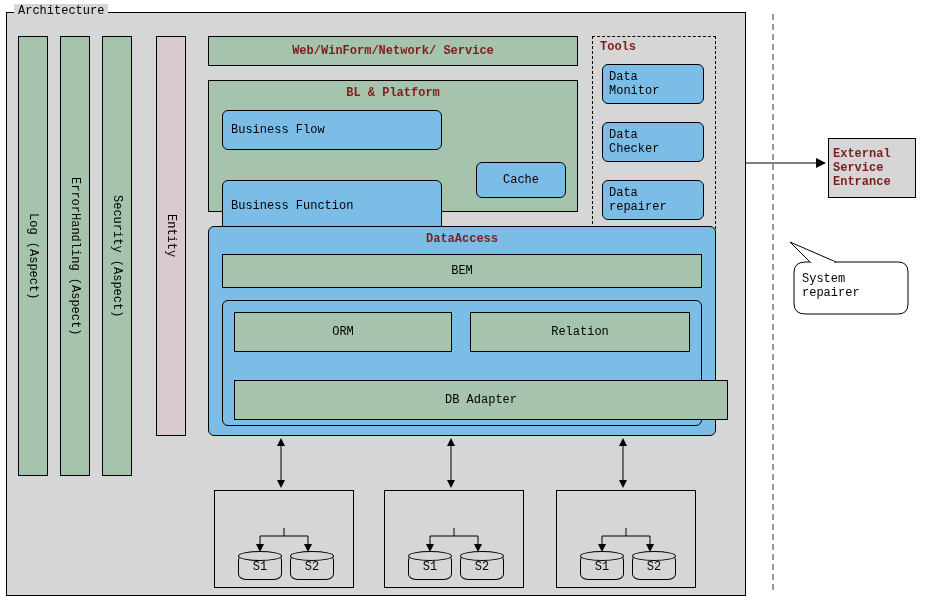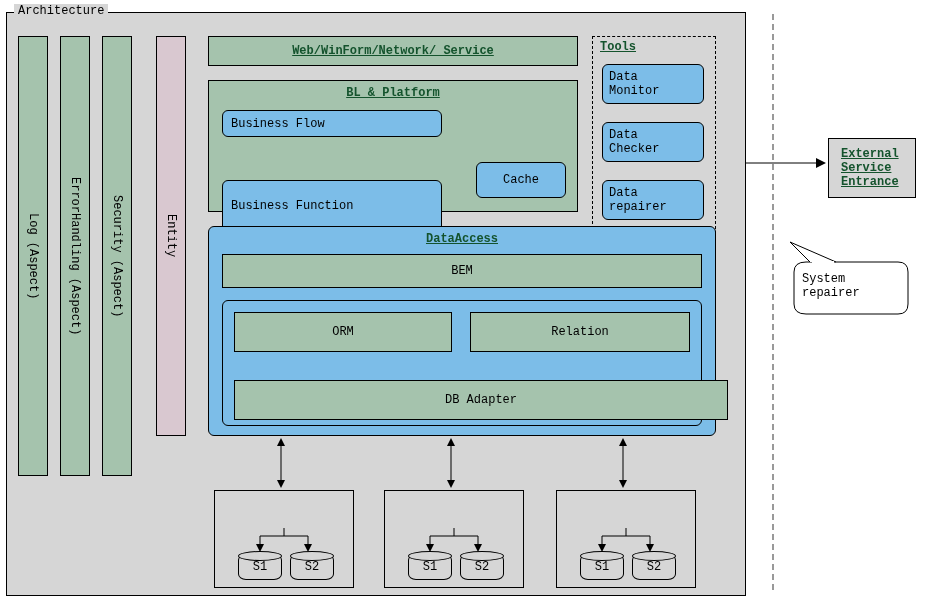--- a/index.html
+++ b/index.html
@@ -3,21 +3,21 @@
 <meta charset="utf-8">
 <style>
   html,body{margin:0;padding:0;background:#fff;font-family:"Courier New",monospace;font-size:12px;color:#000;}
   .canvas{position:relative;width:925px;height:602px;}
   .box{position:absolute;border:1px solid #000;box-sizing:border-box;}
   .grey{background:#d6d6d6;}
   .green{background:#a5c3ad;}
   .blue{background:#7cbde8;border-radius:6px;}
   .pink{background:#d9c8d0;}
   .hdr{position:absolute;background:#d6d6d6;padding:0 4px;white-space:nowrap;}
-  .green-text{color:#14532d;font-weight:bold;text-decoration:underline;}
+  .green-text{color:#7f1d1d;font-weight:bold;}
   .vtext{writing-mode:vertical-rl;text-orientation:mixed;}
   .center{display:flex;align-items:center;justify-content:center;text-align:center;}
   .dashed{border:1px dashed #000;}
   .cyl{border:1px solid #000;background:#d6d6d6;border-radius:8px/6px;box-sizing:border-box;display:flex;align-items:center;justify-content:center;}
   .cyl::before{content:"";position:absolute;left:-1px;right:-1px;top:-4px;height:8px;border:1px solid #000;border-radius:50%;background:#d6d6d6;}
   .cyl{position:relative;}
   svg{position:absolute;overflow:visible;}
   .para{white-space:pre;}
   .arrow-line{stroke:#000;stroke-width:1;fill:none;}
   .arrow-head{fill:#000;}
@@ -43,21 +43,21 @@
   <div class="box pink center" style="left:156px;top:36px;width:30px;height:400px;">
       <span class="vtext">Entity</span>
     </div>
 
   <div class="box green center" style="left:208px;top:36px;width:370px;height:30px;">
       <span class="green-text">Web/WinForm/Network/ Service</span>
     </div>
 
   <div class="box green" style="left:208px;top:80px;width:370px;height:132px;"></div>
   <div style="position:absolute;left:208px;top:86px;width:370px;text-align:center;" class="green-text">BL &amp; Platform</div>
-  <div class="box blue center" style="left:222px;top:110px;width:220px;height:27px;text-align:left;justify-content:flex-start;padding-left:8px;">Business Flow</div>
+  <div class="box blue center" style="left:222px;top:110px;width:220px;height:40px;text-align:left;justify-content:flex-start;padding-left:8px;">Business Flow</div>
   <div class="box blue center" style="left:222px;top:180px;width:220px;height:52px;text-align:left;justify-content:flex-start;padding-left:8px;">Business Function</div>
   <div class="box blue center" style="left:476px;top:162px;width:90px;height:36px;">Cache</div>
 
   <div class="dashed" style="position:absolute;left:592px;top:36px;width:124px;height:198px;box-sizing:border-box;"></div>
   <div style="position:absolute;left:600px;top:40px;" class="green-text">Tools</div>
   <div class="box blue center para" style="left:602px;top:64px;width:102px;height:40px;text-align:left;justify-content:flex-start;padding-left:6px;">Data
 Monitor</div>
   <div class="box blue center para" style="left:602px;top:122px;width:102px;height:40px;text-align:left;justify-content:flex-start;padding-left:6px;">Data
 Checker</div>
   <div class="box blue center para" style="left:602px;top:180px;width:102px;height:40px;text-align:left;justify-content:flex-start;padding-left:6px;">Data
@@ -118,21 +118,21 @@
   <div class="cyl" style="position:absolute;left:580px;top:554px;width:44px;height:26px;">S1</div>
   <div class="cyl" style="position:absolute;left:632px;top:554px;width:44px;height:26px;">S2</div>
 
   <div style="position:absolute;left:772px;top:14px;width:0;height:576px;border-left:2px dashed #999;"></div>
 
   <svg style="left:746px;top:156px;width:80px;height:14px;">
       <line x1="0" y1="7" x2="72" y2="7" class="arrow-line"></line>
       <polygon points="80,7 70,2 70,12" class="arrow-head"></polygon>
     </svg>
 
-  <div class="box grey center para green-text" style="left:828px;top:138px;width:88px;height:60px;text-align:left;justify-content:flex-start;padding-left:12px;">External
+  <div class="box grey center para green-text" style="left:828px;top:138px;width:88px;height:60px;text-align:left;justify-content:flex-start;padding-left:4px;">External
 Service
 Entrance</div>
 
   <svg style="left:790px;top:260px;width:120px;height:60px;">
     <path d="M4 12 Q4 2 16 2 L108 2 Q118 2 118 12 L118 44 Q118 54 108 54 L16 54 Q4 54 4 44 Z" fill="#fff" stroke="#000" class="arrow-line"></path>
     <path d="M20 2 L0 -18 L46 2" fill="#fff" stroke="#000" stroke-width="1"></path>
     <path d="M22 2 L44 2" stroke="#fff" stroke-width="2"></path>
   </svg>
   <div class="para" style="position:absolute;left:802px;top:272px;">System
 repairer</div>

